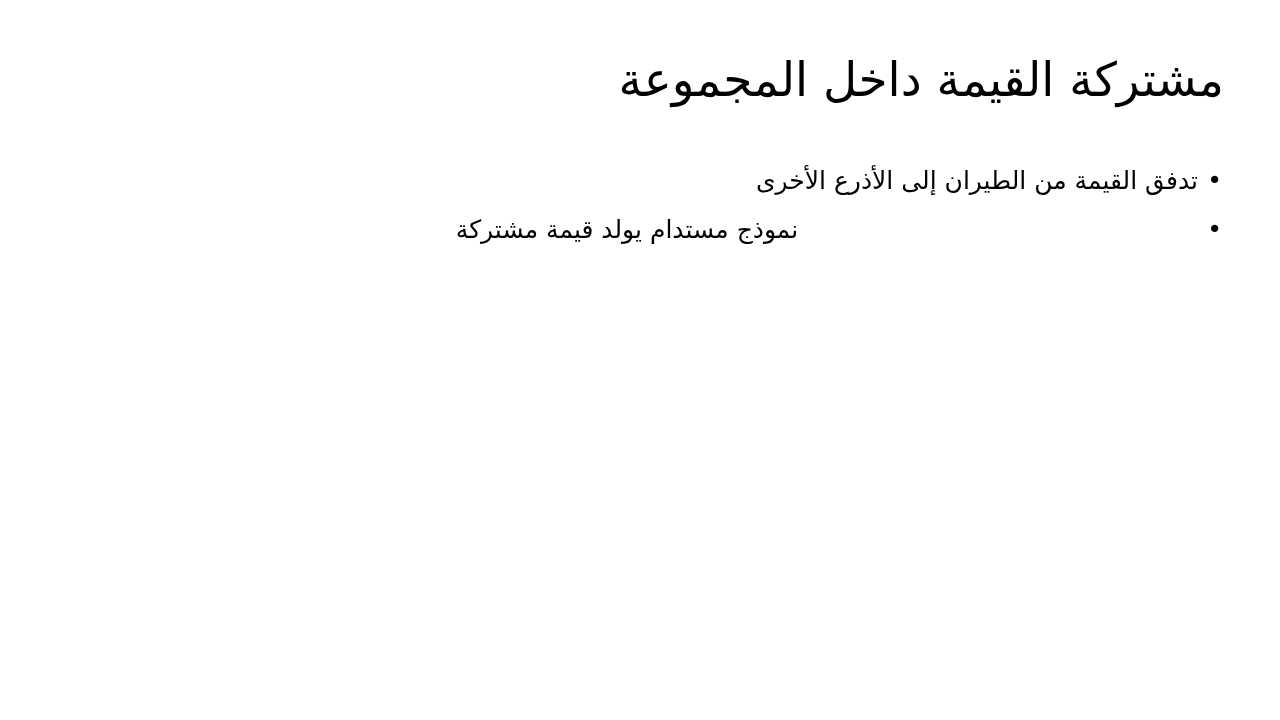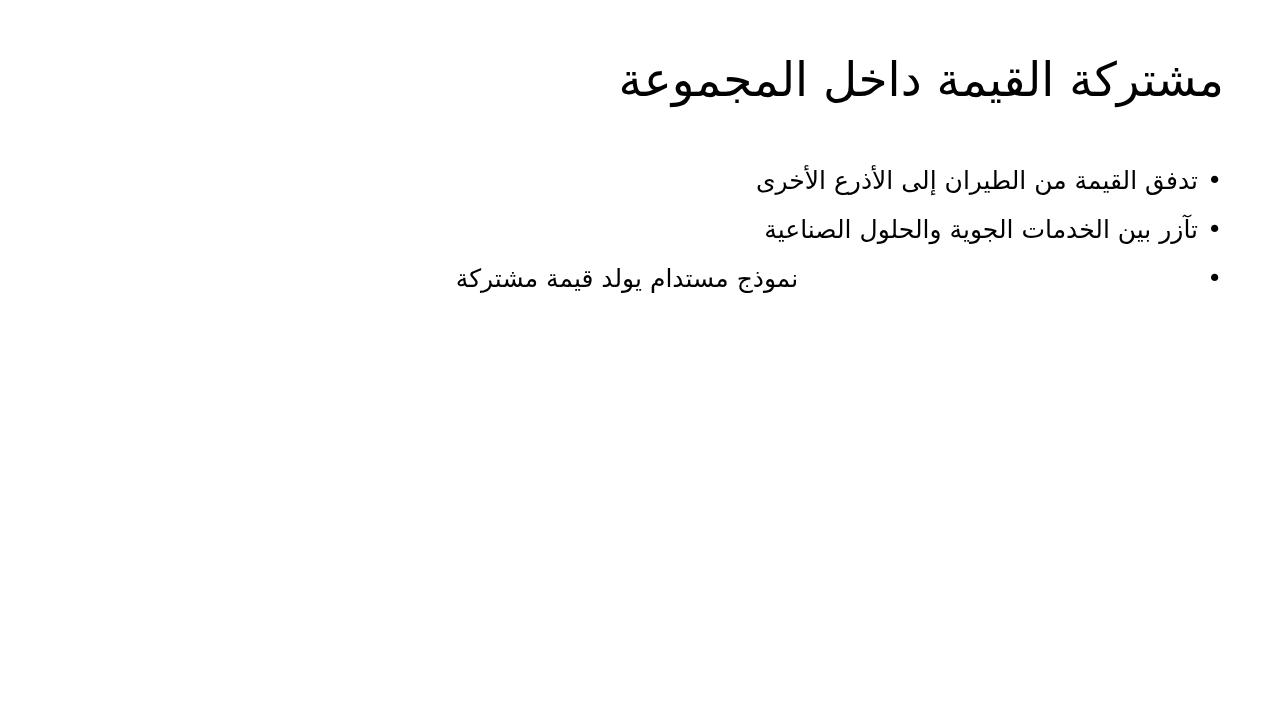--- a/index.html
+++ b/index.html
@@ -66,17 +66,16 @@
 </style>
 </head>
 <body>
 
 <div class="slide">
 
   <div class="slide-title">مشتركة القيمة داخل المجموعة</div>
 
   <ul class="body-list">
     <li class="bullet-item">تدفق القيمة من الطيران إلى الأذرع الأخرى</li>
-    <li class="bullet-item">تآزر بين الخدمات الجوية والحلول الصناعية</li>
     <li class="bullet-item last">نموذج مستدام يولد قيمة مشتركة</li>
   </ul>
 
 </div>
 
 </body></html>

